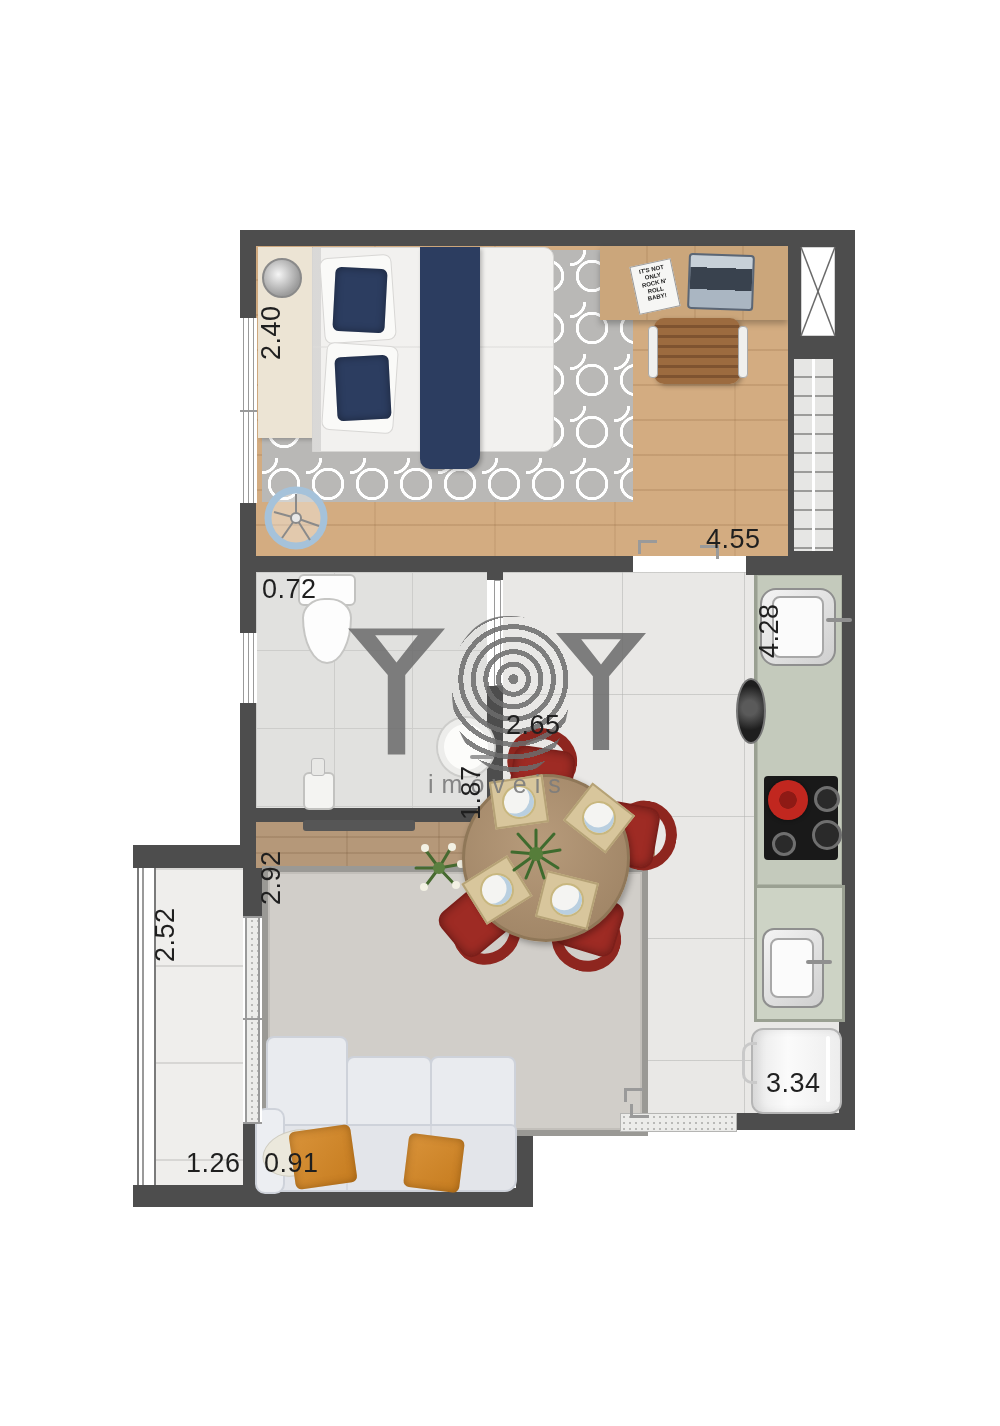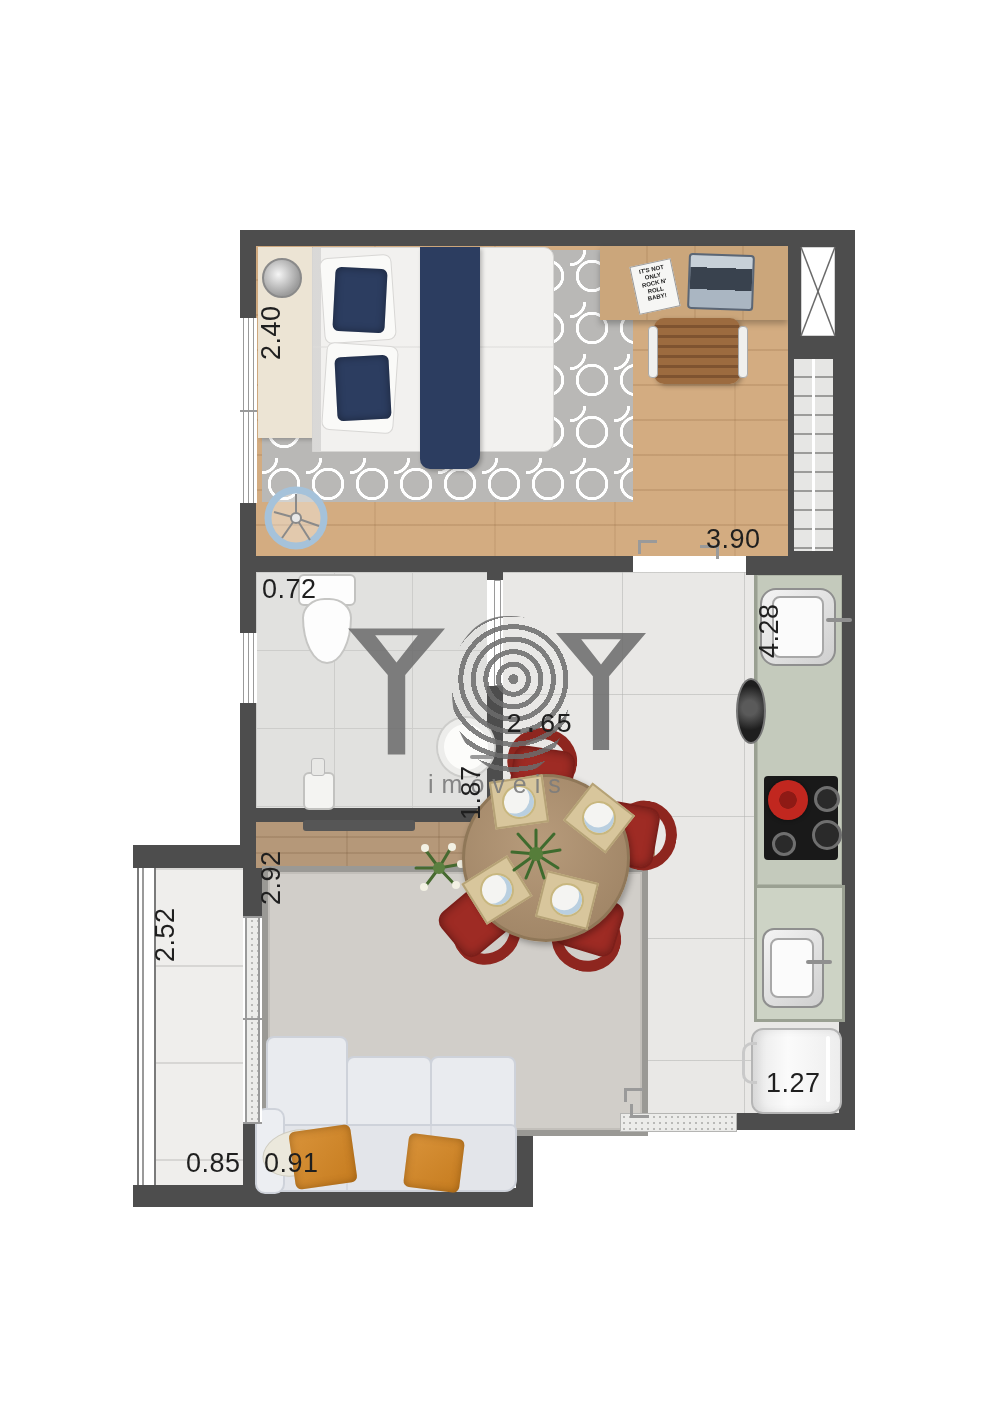--- a/index.html
+++ b/index.html
@@ -303,24 +303,24 @@
     <path fill="#6b6b6b" fill-rule="evenodd" d="M0 0 H100 L59 48 V130 H41 V48 Z M28 7 H72 L50 35 Z"></path>
   </svg>
   <div class="wm-b" style="left:452px;top:616px;width:118px;height:158px;"></div>
   <svg class="wm-y" style="left:556px;top:628px;" width="90" height="127" viewBox="0 0 100 130">
     <path fill="#6b6b6b" fill-rule="evenodd" d="M0 0 H100 L59 48 V130 H41 V48 Z M28 7 H72 L50 35 Z"></path>
   </svg>
   <span class="sr">YBY</span>
   <div class="wm-sub" style="left:428px;top:770px;">imóveis</div>
 
   <div class="lab vlab" style="left:256px;top:270px;height:90px;">2.40</div>
-  <div class="lab" style="left:706px;top:524px;">3.90</div>
+  <div class="lab" style="left:706px;top:524px;">4.55</div>
   <div class="lab" style="left:262px;top:574px;">0.72</div>
   <div class="lab vlab" style="left:754px;top:568px;height:90px;">4.28</div>
-  <div class="lab" style="left:506px;top:710px;font-family:Liberation Mono, monospace;">2.65</div>
+  <div class="lab" style="left:506px;top:710px;">2.65</div>
   <div class="lab vlab" style="left:456px;top:740px;height:80px;">1.87</div>
   <div class="lab vlab" style="left:256px;top:815px;height:90px;">2.92</div>
   <div class="lab vlab" style="left:150px;top:872px;height:90px;">2.52</div>
-  <div class="lab" style="left:186px;top:1148px;">0.85</div>
+  <div class="lab" style="left:186px;top:1148px;">1.26</div>
   <div class="lab" style="left:264px;top:1148px;">0.91</div>
-  <div class="lab" style="left:766px;top:1068px;">1.27</div>
+  <div class="lab" style="left:766px;top:1068px;">3.34</div>
 
 </div>
 
 </body></html>

